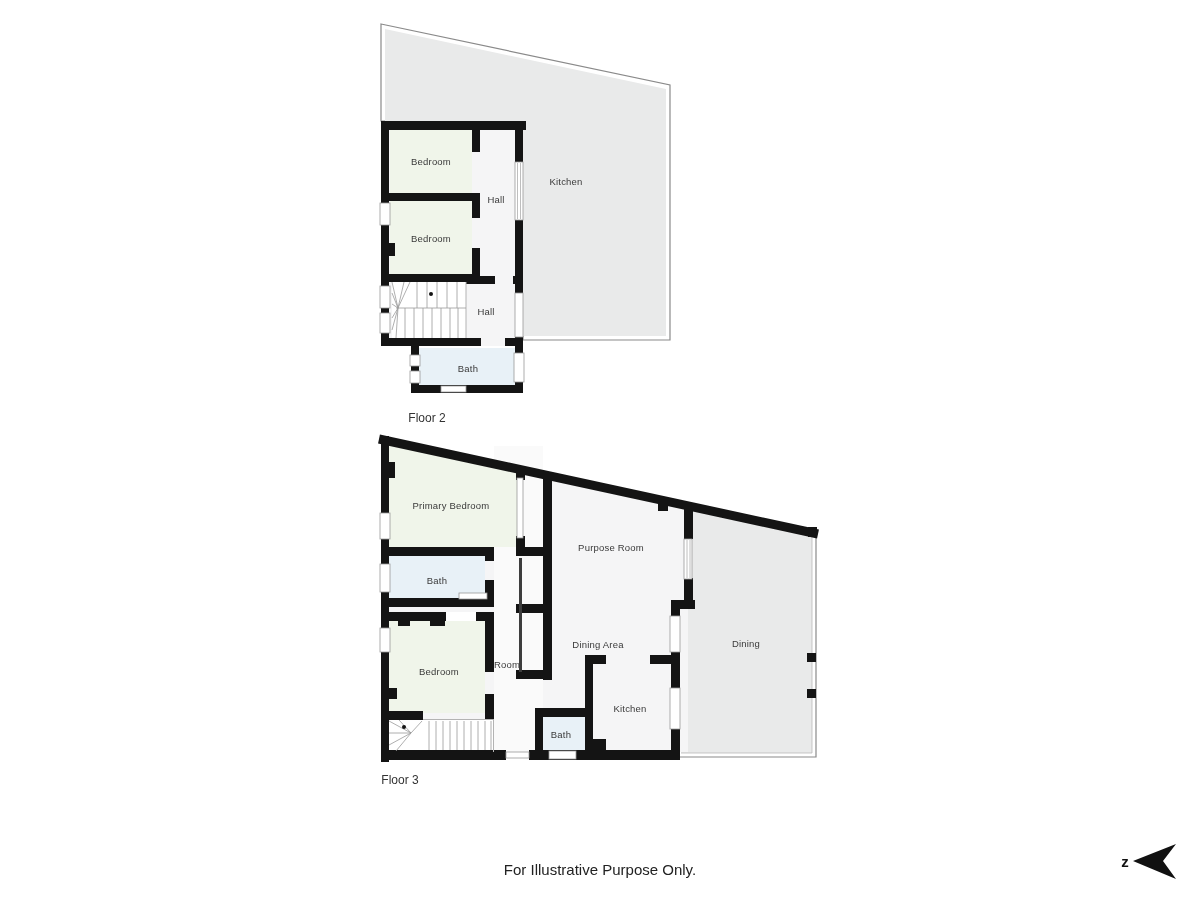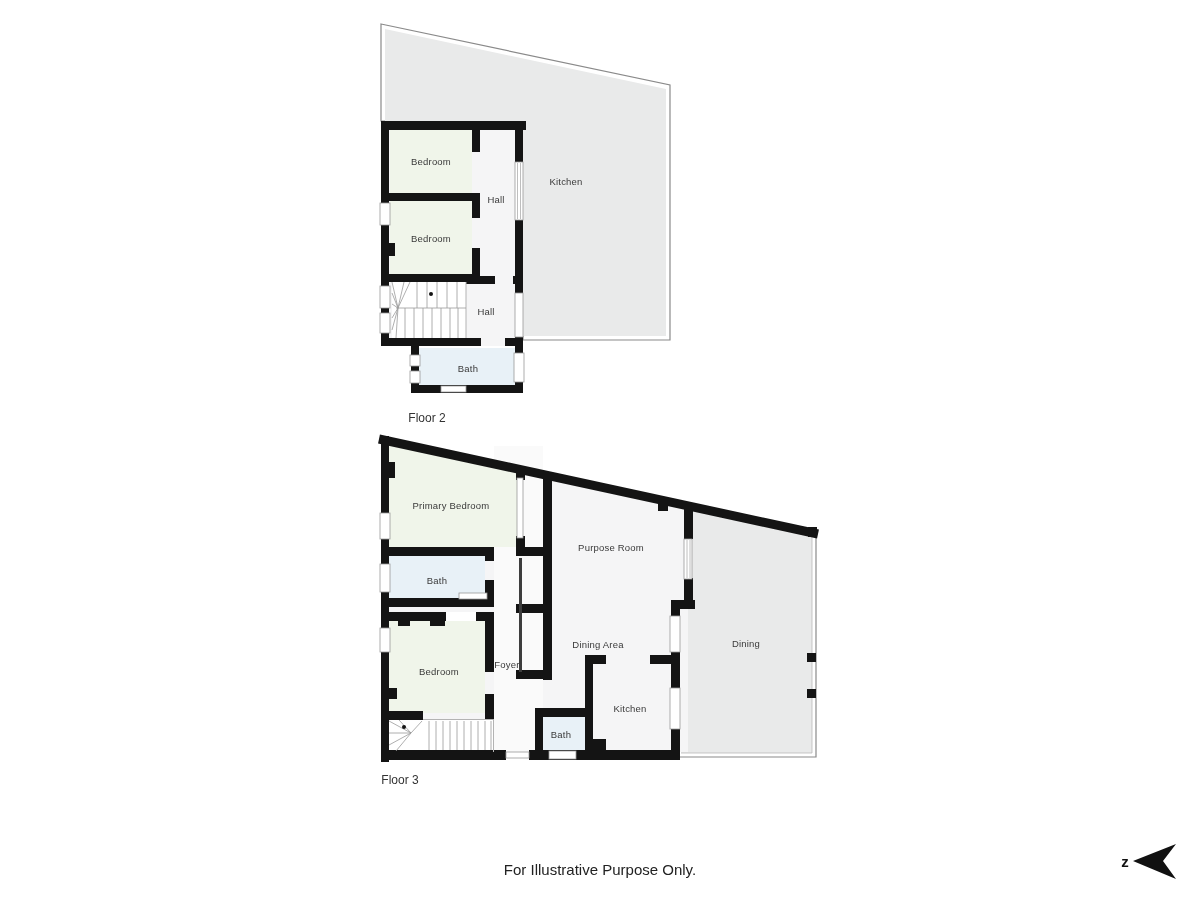--- a/index.html
+++ b/index.html
@@ -189,21 +189,21 @@
 <div class="lbl" style="left:431px;top:238px">Bedroom</div>
 <div class="lbl" style="left:496px;top:199px">Hall</div>
 <div class="lbl" style="left:486px;top:311px">Hall</div>
 <div class="lbl" style="left:468px;top:368px">Bath</div>
 <div class="lbl" style="left:566px;top:181px">Kitchen</div>
 <div class="floor-title" style="left:427px;top:418px">Floor 2</div>
 
 <div class="lbl" style="left:451px;top:505px">Primary Bedroom</div>
 <div class="lbl" style="left:437px;top:580px">Bath</div>
 <div class="lbl" style="left:439px;top:671px">Bedroom</div>
-<div class="lbl" style="left:507px;top:664px">Foyer</div>
+<div class="lbl" style="left:507px;top:664px">Room</div>
 <div class="lbl" style="left:611px;top:547px">Purpose Room</div>
 <div class="lbl" style="left:598px;top:644px">Dining Area</div>
 <div class="lbl" style="left:630px;top:708px">Kitchen</div>
 <div class="lbl" style="left:561px;top:734px">Bath</div>
 <div class="lbl" style="left:746px;top:643px">Dining</div>
 <div class="floor-title" style="left:400px;top:780px">Floor 3</div>
 
 <div id="footer-note">For Illustrative Purpose Only.</div>
 <div id="compass-letter">z</div>
 

